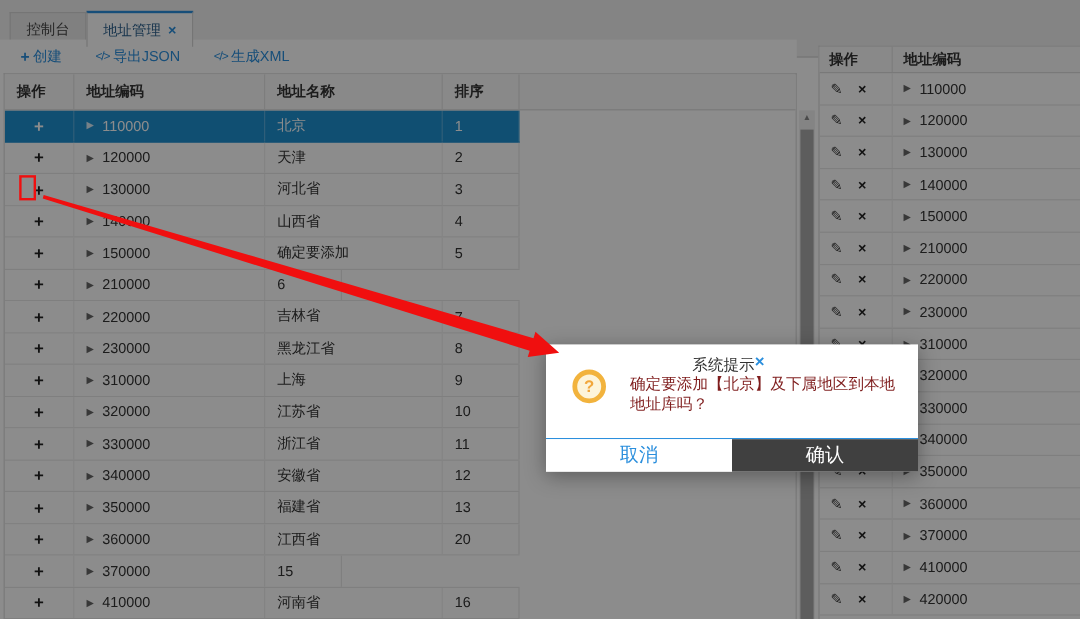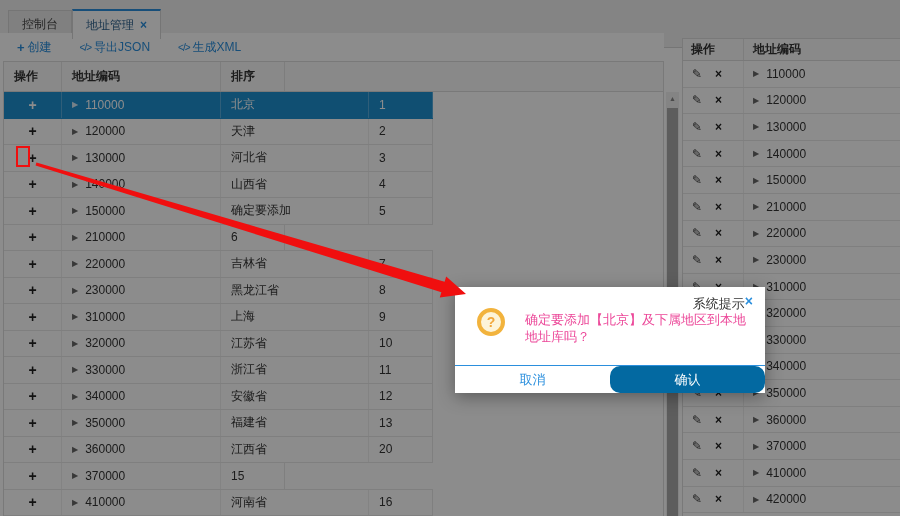--- a/index.html
+++ b/index.html
@@ -54,30 +54,30 @@
   .rrow{ height:26.6px; display:flex; border-bottom:1px solid #e8e8e8; cursor:pointer; }
   .rrow .r-op{ display:flex; align-items:center; gap:13px; padding-left:9px; border-right:1px solid #efefef; }
   .rrow .r-code{ display:flex; align-items:center; }
   .pencil{ font-size:12px; color:#333; cursor:pointer; }
   .del{ font-weight:bold; font-size:12px; color:#222; cursor:pointer; }
   
   .overlay{ position:absolute; left:0; top:0; right:0; bottom:0; background:rgba(0,0,0,0.45); z-index:40; }
   .dialog{ position:absolute; left:455px; top:287px; width:310px; height:106px; background:#fff;
     z-index:50; box-shadow:0 4px 16px rgba(0,0,0,.35); font-size:13px; }
   .dlg-title{ position:absolute; left:0; top:0; right:0; height:26px; padding:8px 12px 0 6px;
-    display:flex; justify-content:flex-end; color:#333; }
+    display:flex; justify-content:center; color:#333; }
   .dlg-close{ color:#2b8fdd; font-weight:bold; font-size:14px; line-height:13px; cursor:pointer; }
   .qicon{ position:absolute; left:22px; top:21px; width:28px; height:28px; border-radius:50%;
     background:#fdf4d9; border:4px solid #f2b33d; display:flex; align-items:center; justify-content:center;
     color:#f2a73b; font-weight:bold; font-size:14px; }
-  .dlg-msg{ position:absolute; left:70px; top:24px; right:10px; color:#ec4899; line-height:17px; }
+  .dlg-msg{ position:absolute; left:70px; top:24px; right:10px; color:#7f1d1d; line-height:17px; }
   .dlg-footer{ position:absolute; left:0; right:0; bottom:0; height:28px; border-top:1px solid #2b8fdd; display:flex; }
-  .btn{ flex:1; display:flex; align-items:center; justify-content:center; cursor:pointer; font-size:13px; }
+  .btn{ flex:1; display:flex; align-items:center; justify-content:center; cursor:pointer; font-size:16px; }
   .btn-cancel{ background:#fff; color:#2b8fdd; }
-  .btn-confirm{ background:#0369a1; color:#fff;border-radius:10px; }
+  .btn-confirm{ background:#404040; color:#fff; }
   
   .ann-box{ position:absolute; left:16px; top:146px; width:14px; height:21px;
     border:2px solid #f00f0f; z-index:60; }
   .ann-arrow{ position:absolute; left:0; top:0; z-index:61; pointer-events:none; }
 </style>
 </head>
 <body>
 
 <div class="app">
 
@@ -103,20 +103,21 @@
     <a class="tlink">
       <span class="tic-code">&lt;/&gt;</span>
       <span>生成XML</span>
     </a>
   </div>
 
   <div class="lgrid">
     <div class="lhead">
       <div class="hc w-op">操作</div>
       <div class="hc w-code">地址编码</div>
+      <div class="hc w-name">地址名称</div>
       <div class="hc w-order">排序</div>
       <div class="hc fill"></div>
     </div>
     <div class="lrows">
 
         <div class="lrow row selected">
           <div class="cell c-op w-op">
             <span class="plus">+</span>
           </div>
           <div class="cell w-code">

